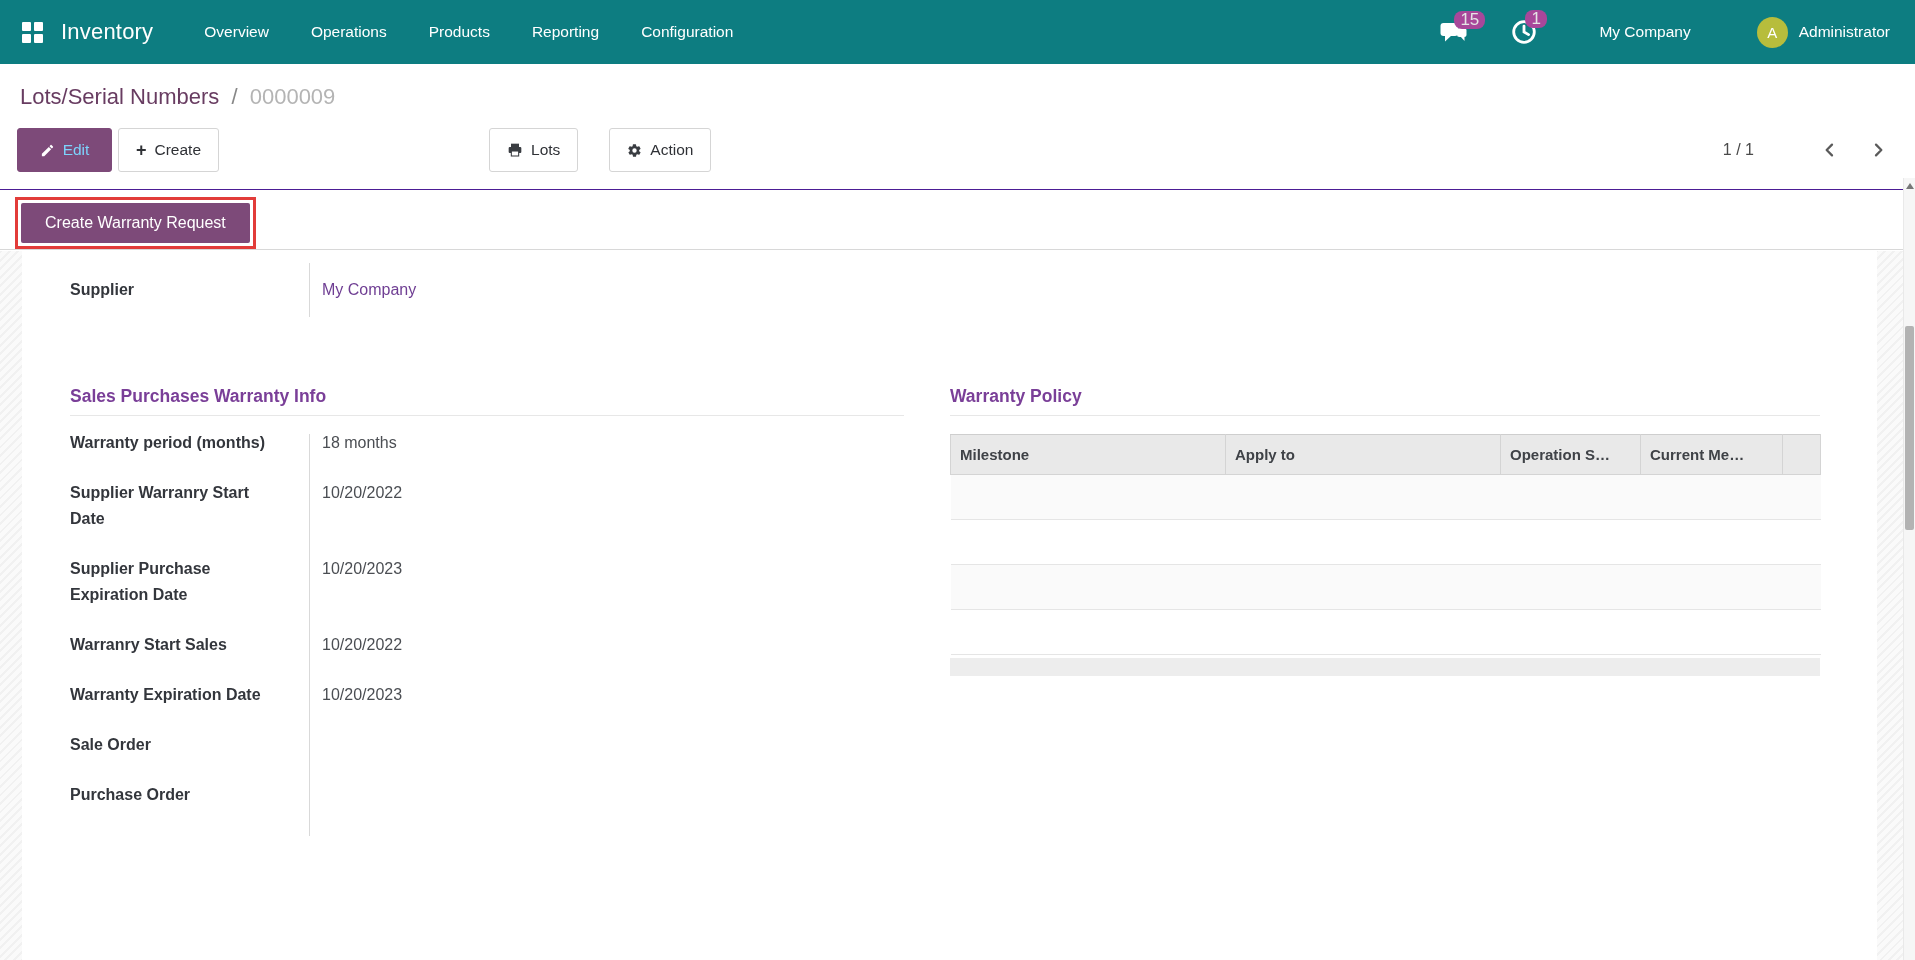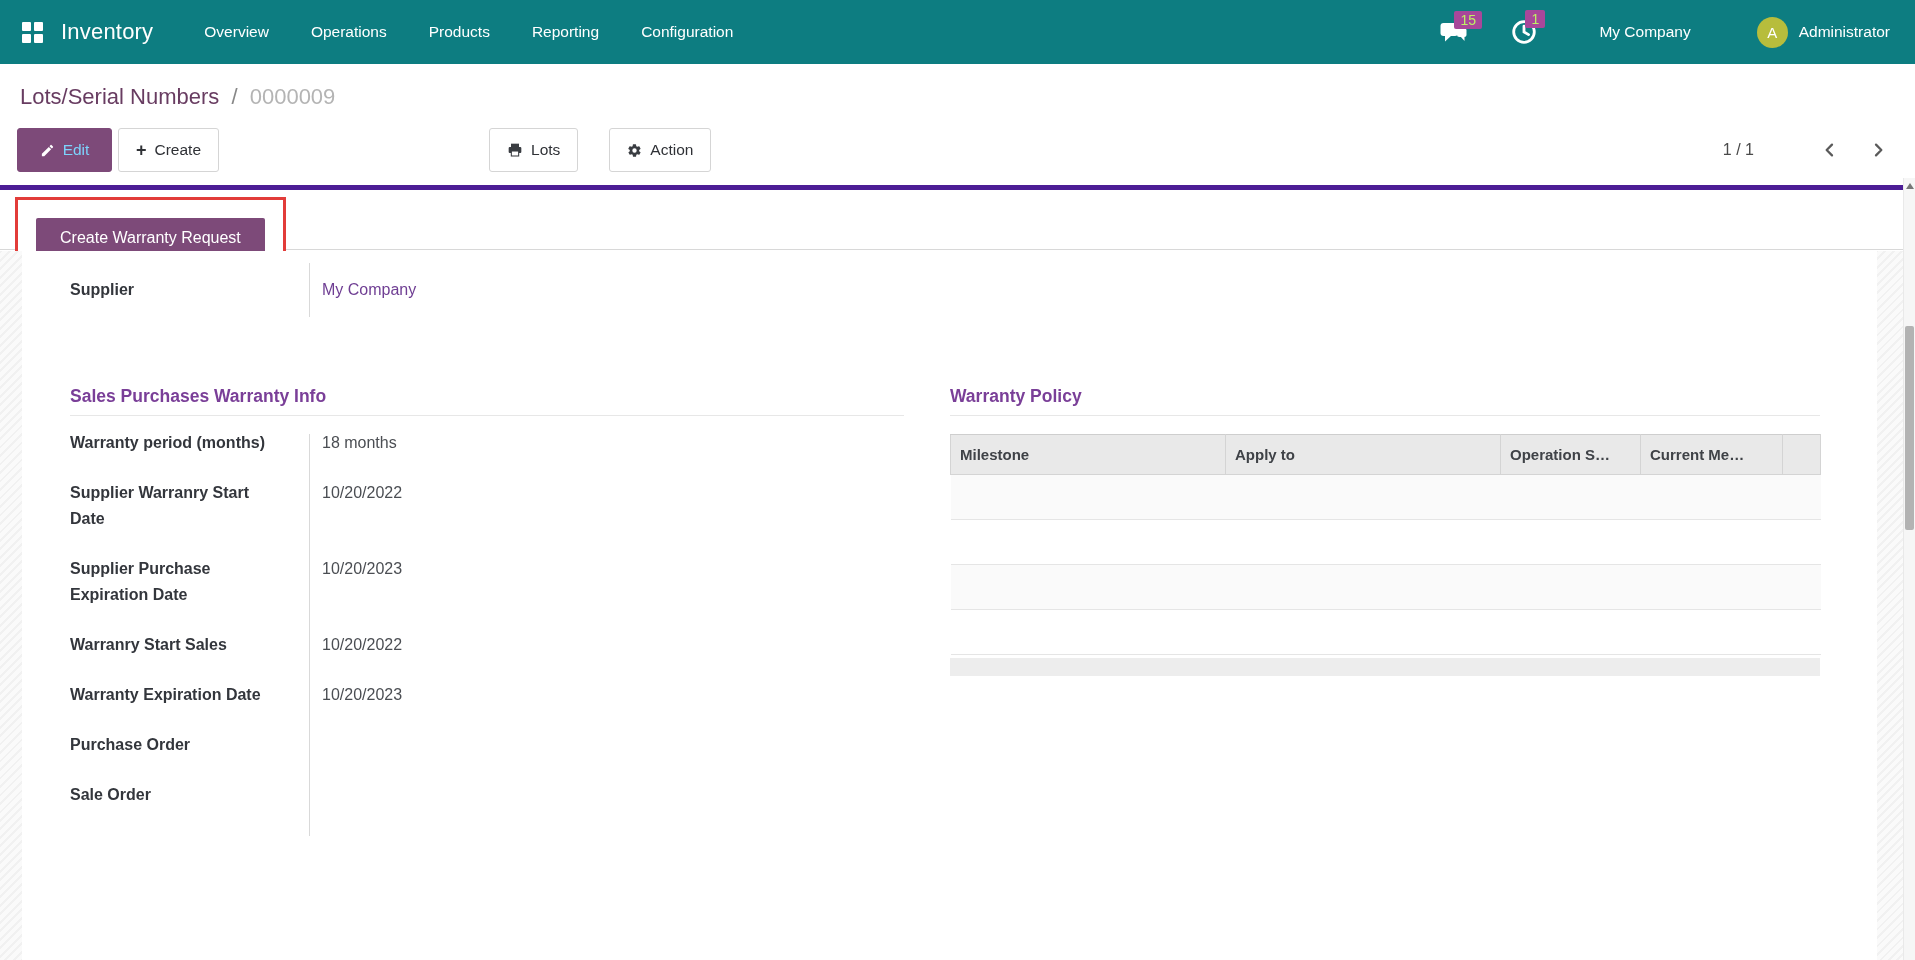--- a/index.html
+++ b/index.html
@@ -17,32 +17,32 @@
     color:#fff; padding:0 25px 0 22px;
   }
   .grid-icon { display:inline-grid; grid-template-columns:9px 9px; grid-gap:3px; margin-right:18px; cursor:pointer; }
   .grid-icon span { width:9px; height:9px; background:#fff; border-radius:1px; }
   .app-name { font-size:22px; font-weight:500; letter-spacing:.2px; margin-right:30px; cursor:pointer; }
   .nav-menu { display:flex; align-items:center; height:64px; }
   .nav-item { font-size:15.5px; padding:0 21px; height:64px; display:flex; align-items:center; cursor:pointer; white-space:nowrap; }
   .nav-right { margin-left:auto; display:flex; align-items:center; }
   .icon-wrap { position:relative; margin-left:44px; cursor:pointer; display:flex; align-items:center; }
   .badge {
-    position:absolute; top:-9px; left:14px; background:#a8479a; color:#bef264;
-    font-size:14px; line-height:18px; padding:0 6px; border-radius:2px; font-weight:500;
+    position:absolute; top:-9px; left:14px; background:#a8479a; color:#e5e5e5;
+    font-size:17px; line-height:18px; padding:0 6px; border-radius:8px; font-weight:500;
   }
   .nav-company { font-size:15.5px; margin-left:62px; cursor:pointer; }
   .avatar {
     width:31px; height:31px; border-radius:50%; background:#b7bd3c; color:#fff;
     display:flex; align-items:center; justify-content:center; font-size:15px; margin-left:66px; cursor:pointer;
   }
   .nav-user { font-size:15.5px; margin-left:11px; cursor:pointer; }
 
   
-  .control-panel { height:126px; background:#fff; padding:20px 25px 0 20px; border-bottom:5px solid #4c1d95; }
+  .control-panel { height:126px; background:#fff; padding:20px 25px 0 20px; border-bottom:1px solid #4c1d95; }
   .breadcrumb { font-size:22px; margin-bottom:18px; }
   .bc-parent { color:#683c61; cursor:pointer; }
   .bc-sep { color:#888; margin:0 6px; }
   .bc-current { color:#b4b4b4; }
   .button-row { display:flex; align-items:center; }
   .btn {
     height:44px; border-radius:3px; border:1px solid #d5d5d5; background:#fff;
     font-size:15.5px; color:#2f3136; padding:0 17px; display:inline-flex;
     align-items:center; gap:8px; cursor:pointer; font-family:inherit;
   }
@@ -51,21 +51,21 @@
   .btn-create { margin-left:6px; }
   .btn-print { margin-left:270px; }
   .btn-action { margin-left:31px; }
   .plus-glyph { font-size:18px; font-weight:700; line-height:1; }
   .pager { margin-left:auto; display:flex; align-items:center; }
   .pager-value { font-size:16px; color:#4a4a4a; margin-right:40px; }
   .pager-btn { background:none; border:none; cursor:pointer; padding:4px; margin-left:24px; display:flex; }
 
   
   .action-strip { height:60px; background:#fff; border-bottom:1px solid #d8d8d8; padding:7px 0 0 15px; }
-  .red-annotation { display:inline-block; border:3px solid #e23c39; padding:18px; background:#fff; }
+  .red-annotation { display:inline-block; border:3px solid #e23c39; padding:3px; background:#fff; }
   .btn-warranty {
     background:#7d4a79; color:#fff; border:none; font-size:16px; font-family:inherit;
     padding:0 24px; height:40px; cursor:pointer; border-radius:2px; line-height:40px;
   }
 
   
   .content {
     position:absolute; top:251px; left:0; right:0; bottom:0;
     background:repeating-linear-gradient(135deg,#f1f1f1 0 2px,#fafafa 2px 6px);
   }
@@ -235,25 +235,25 @@
             </div>
             <div class="field-row">
               <div class="f-label">Warranry Start Sales</div>
               <div class="f-value">10/20/2022</div>
             </div>
             <div class="field-row">
               <div class="f-label">Warranty Expiration Date</div>
               <div class="f-value">10/20/2023</div>
             </div>
             <div class="field-row">
+              <div class="f-label">Sale Order</div>
+              <div class="f-value"></div>
+            </div>
+            <div class="field-row">
               <div class="f-label">Purchase Order</div>
-              <div class="f-value"></div>
-            </div>
-            <div class="field-row">
-              <div class="f-label">Sale Order</div>
               <div class="f-value"></div>
             </div>
           </div>
         </div>
 
         <div class="col-right">
           <h2 class="section-title">Warranty Policy</h2>
           <table class="policy-table">
             <colgroup>
               <col style="width:275px">

